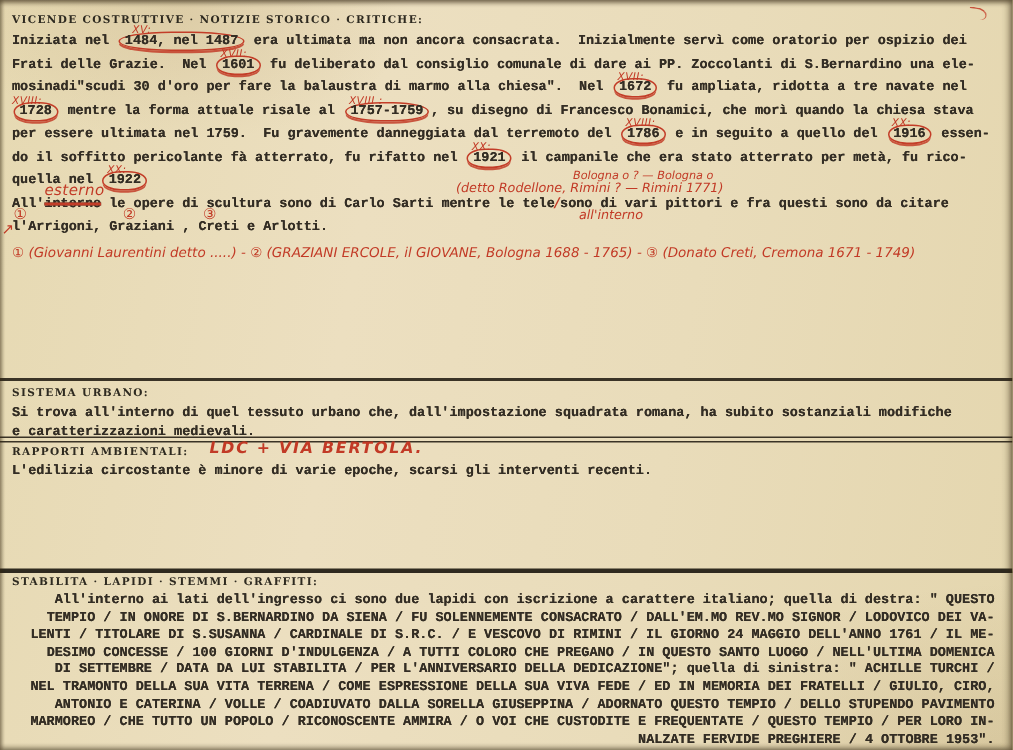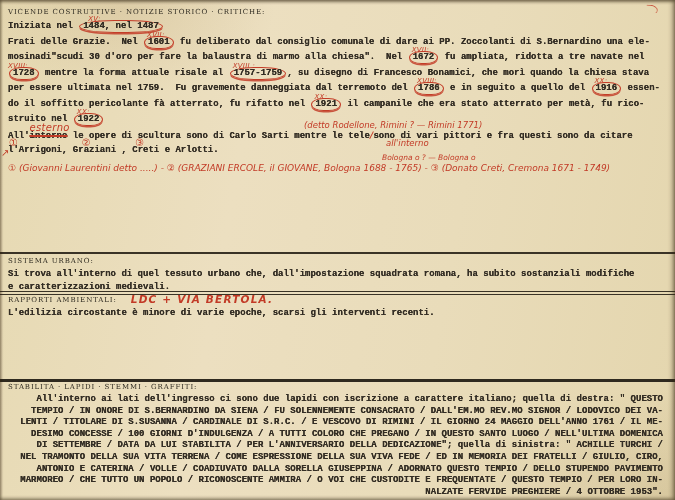--- a/index.html
+++ b/index.html
@@ -15,21 +15,21 @@
   }
   .card::after{
     content:'';position:absolute;inset:0;pointer-events:none;
     box-shadow: inset 0 2px 3px rgba(55,42,22,.5),
                 inset -3px 0 4px rgba(55,42,22,.38),
                 inset 0 -2px 3px rgba(55,42,22,.32),
                 inset 2px 0 2px rgba(55,42,22,.18);
   }
   .sec{position:absolute;left:8px;width:655px;}
   .sec-title{
-    font-family:"DejaVu Serif",serif;font-weight:normal;font-size:7px;
+    font-family:"DejaVu Serif",serif;font-weight:bold;font-size:7px;
     letter-spacing:.9px;color:#2e2a20;white-space:pre;margin:0 0 3px 0;
   }
   .para{position:relative;}
   .line{
     position:relative;white-space:nowrap;
     font:bold 9px/15.5px "Liberation Mono",monospace;
     height:15.5px;color:#332d24;text-shadow:0 0 .4px #332d24;
   }
   .seg{display:inline-block;white-space:pre;position:relative;vertical-align:baseline;}
   
@@ -51,21 +51,21 @@
     position:absolute;bottom:80%;left:2px;white-space:nowrap;
     font:italic 7px/7px "DejaVu Sans",sans-serif;color:#c23a26;text-shadow:none;
     letter-spacing:.3px;font-weight:normal;
   }
   .n-circ{font-size:10px;line-height:8.5px;bottom:72%;}
   .fl{
     position:absolute;white-space:nowrap;
     font-family:"DejaVu Sans",sans-serif;font-style:italic;color:#c23a26;
     text-shadow:none;font-weight:normal;
   }
-  .f-sm{font-size:7.5px;line-height:8px;margin-top:42px;}
+  .f-sm{font-size:7.5px;line-height:8px;}
   .f-md{font-size:8.5px;line-height:9px;font-style:italic;}
   .m-arrow{position:absolute;left:-7px;top:2px;font-size:10px;font-style:normal;}
   .slash{font-weight:bold;}
   .handline{height:13px;line-height:13px;margin-top:3px;font-size:9px;}
   .handline .hand{font-size:9px;letter-spacing:0;}
   .handline2{height:12px;line-height:12px;padding-left:38px;font-size:9px;}
   .handline2 .hand{font-size:9px;}
   
   .s2-line,.s3-line{font:bold 9px/12.5px "Liberation Mono",monospace;height:12.5px;}
   .i-line{font:bold 9px/11.6px "Liberation Mono",monospace;height:11.6px;text-align:right;}
@@ -86,27 +86,27 @@
   }
 </style>
 </head>
 <body>
 
 <div class="card">
 
   <div class="sec" style="top:8px;">
     <div class="sec-title">VICENDE COSTRUTTIVE · NOTIZIE STORICO · CRITICHE:</div>
     <div class="para">
-        <div class="line "><span class="seg t">Iniziata nel </span><span class="seg yr">1484, nel 1487<span class="note " style="left: 8px;">XV:</span></span></div>
+        <div class="line "><span class="seg t">Iniziata nel </span><span class="seg yr">1484, nel 1487<span class="note " style="left: 8px;">XV:</span></span><span class="seg t"> era ultimata ma non ancora consacrata.  Inizialmente servì come oratorio per ospizio dei</span></div>
         <div class="line "><span class="seg t">Frati delle Grazie.  Nel </span><span class="seg yr">1601<span class="note ">XVII:</span></span><span class="seg t"> fu deliberato dal consiglio comunale di dare ai PP. Zoccolanti di S.Bernardino una ele-</span></div>
         <div class="line "><span class="seg t">mosinadi"scudi 30 d'oro per fare la balaustra di marmo alla chiesa".  Nel </span><span class="seg yr">1672<span class="note ">XVII:</span></span><span class="seg t"> fu ampliata, ridotta a tre navate nel</span></div>
         <div class="line "><span class="seg yr">1728<span class="note " style="left: -2px;">XVIII:</span></span><span class="seg t"> mentre la forma attuale risale al </span><span class="seg yr">1757-1759<span class="note ">XVIII :</span></span><span class="seg t">, su disegno di Francesco Bonamici, che morì quando la chiesa stava</span></div>
         <div class="line "><span class="seg t">per essere ultimata nel 1759.  Fu gravemente danneggiata dal terremoto del </span><span class="seg yr">1786<span class="note ">XVIII:</span></span><span class="seg t"> e in seguito a quello del </span><span class="seg yr">1916<span class="note ">XX:</span></span><span class="seg t"> essen-</span></div>
         <div class="line "><span class="seg t">do il soffitto pericolante fà atterrato, fu rifatto nel </span><span class="seg yr">1921<span class="note ">XX:</span></span><span class="seg t"> il campanile che era stato atterrato per metà, fu rico-</span></div>
-        <div class="line "><span class="seg t">struito nel </span><span class="seg yr">1922<span class="note ">XX:</span></span></div>
+        <div class="line "><span class="seg t">quella nel </span><span class="seg yr">1922<span class="note ">XX:</span></span></div>
         <div class="line "><span class="seg t">All'</span><span class="seg strike">interno<span class="note n-circ" style="left: 0px;">esterno</span></span><span class="seg t"> le opere di scultura sono di Carlo Sarti mentre le tele</span><span class="seg hand slash">∕</span><span class="seg t">sono di vari pittori e fra questi sono da citare</span><span class="fl f-sm" style="left: 374px; top: -16px;">Bologna o ? — Bologna o</span><span class="fl f-md" style="left: 296px; top: -7px;">(detto Rodellone, Rimini ?  —  Rimini 1771)</span><span class="fl f-md" style="left: 378px; top: 11px;">all'interno</span></div>
         <div class="line "><span class="seg hand m-arrow">↗</span><span class="seg t">l'Arrigoni,<span class="note n-circ" style="left: 1px;">①</span></span><span class="seg t"> </span><span class="seg t">Graziani<span class="note n-circ" style="left: 9px;">②</span></span><span class="seg t"> , </span><span class="seg t">Creti<span class="note n-circ" style="left: 3px;">③</span></span><span class="seg t"> e Arlotti.</span></div>
         <div class="line handline"><span class="seg hand">① (Giovanni Laurentini detto .....) - ② (GRAZIANI ERCOLE, il GIOVANE, Bologna 1688 - 1765) - ③ (Donato Creti, Cremona 1671 - 1749)</span></div>
       </div>
   </div>
 
   <div class="divider div-single"></div>
   <div class="divider div-double"></div>
   <div class="divider div-thick"></div>
 

